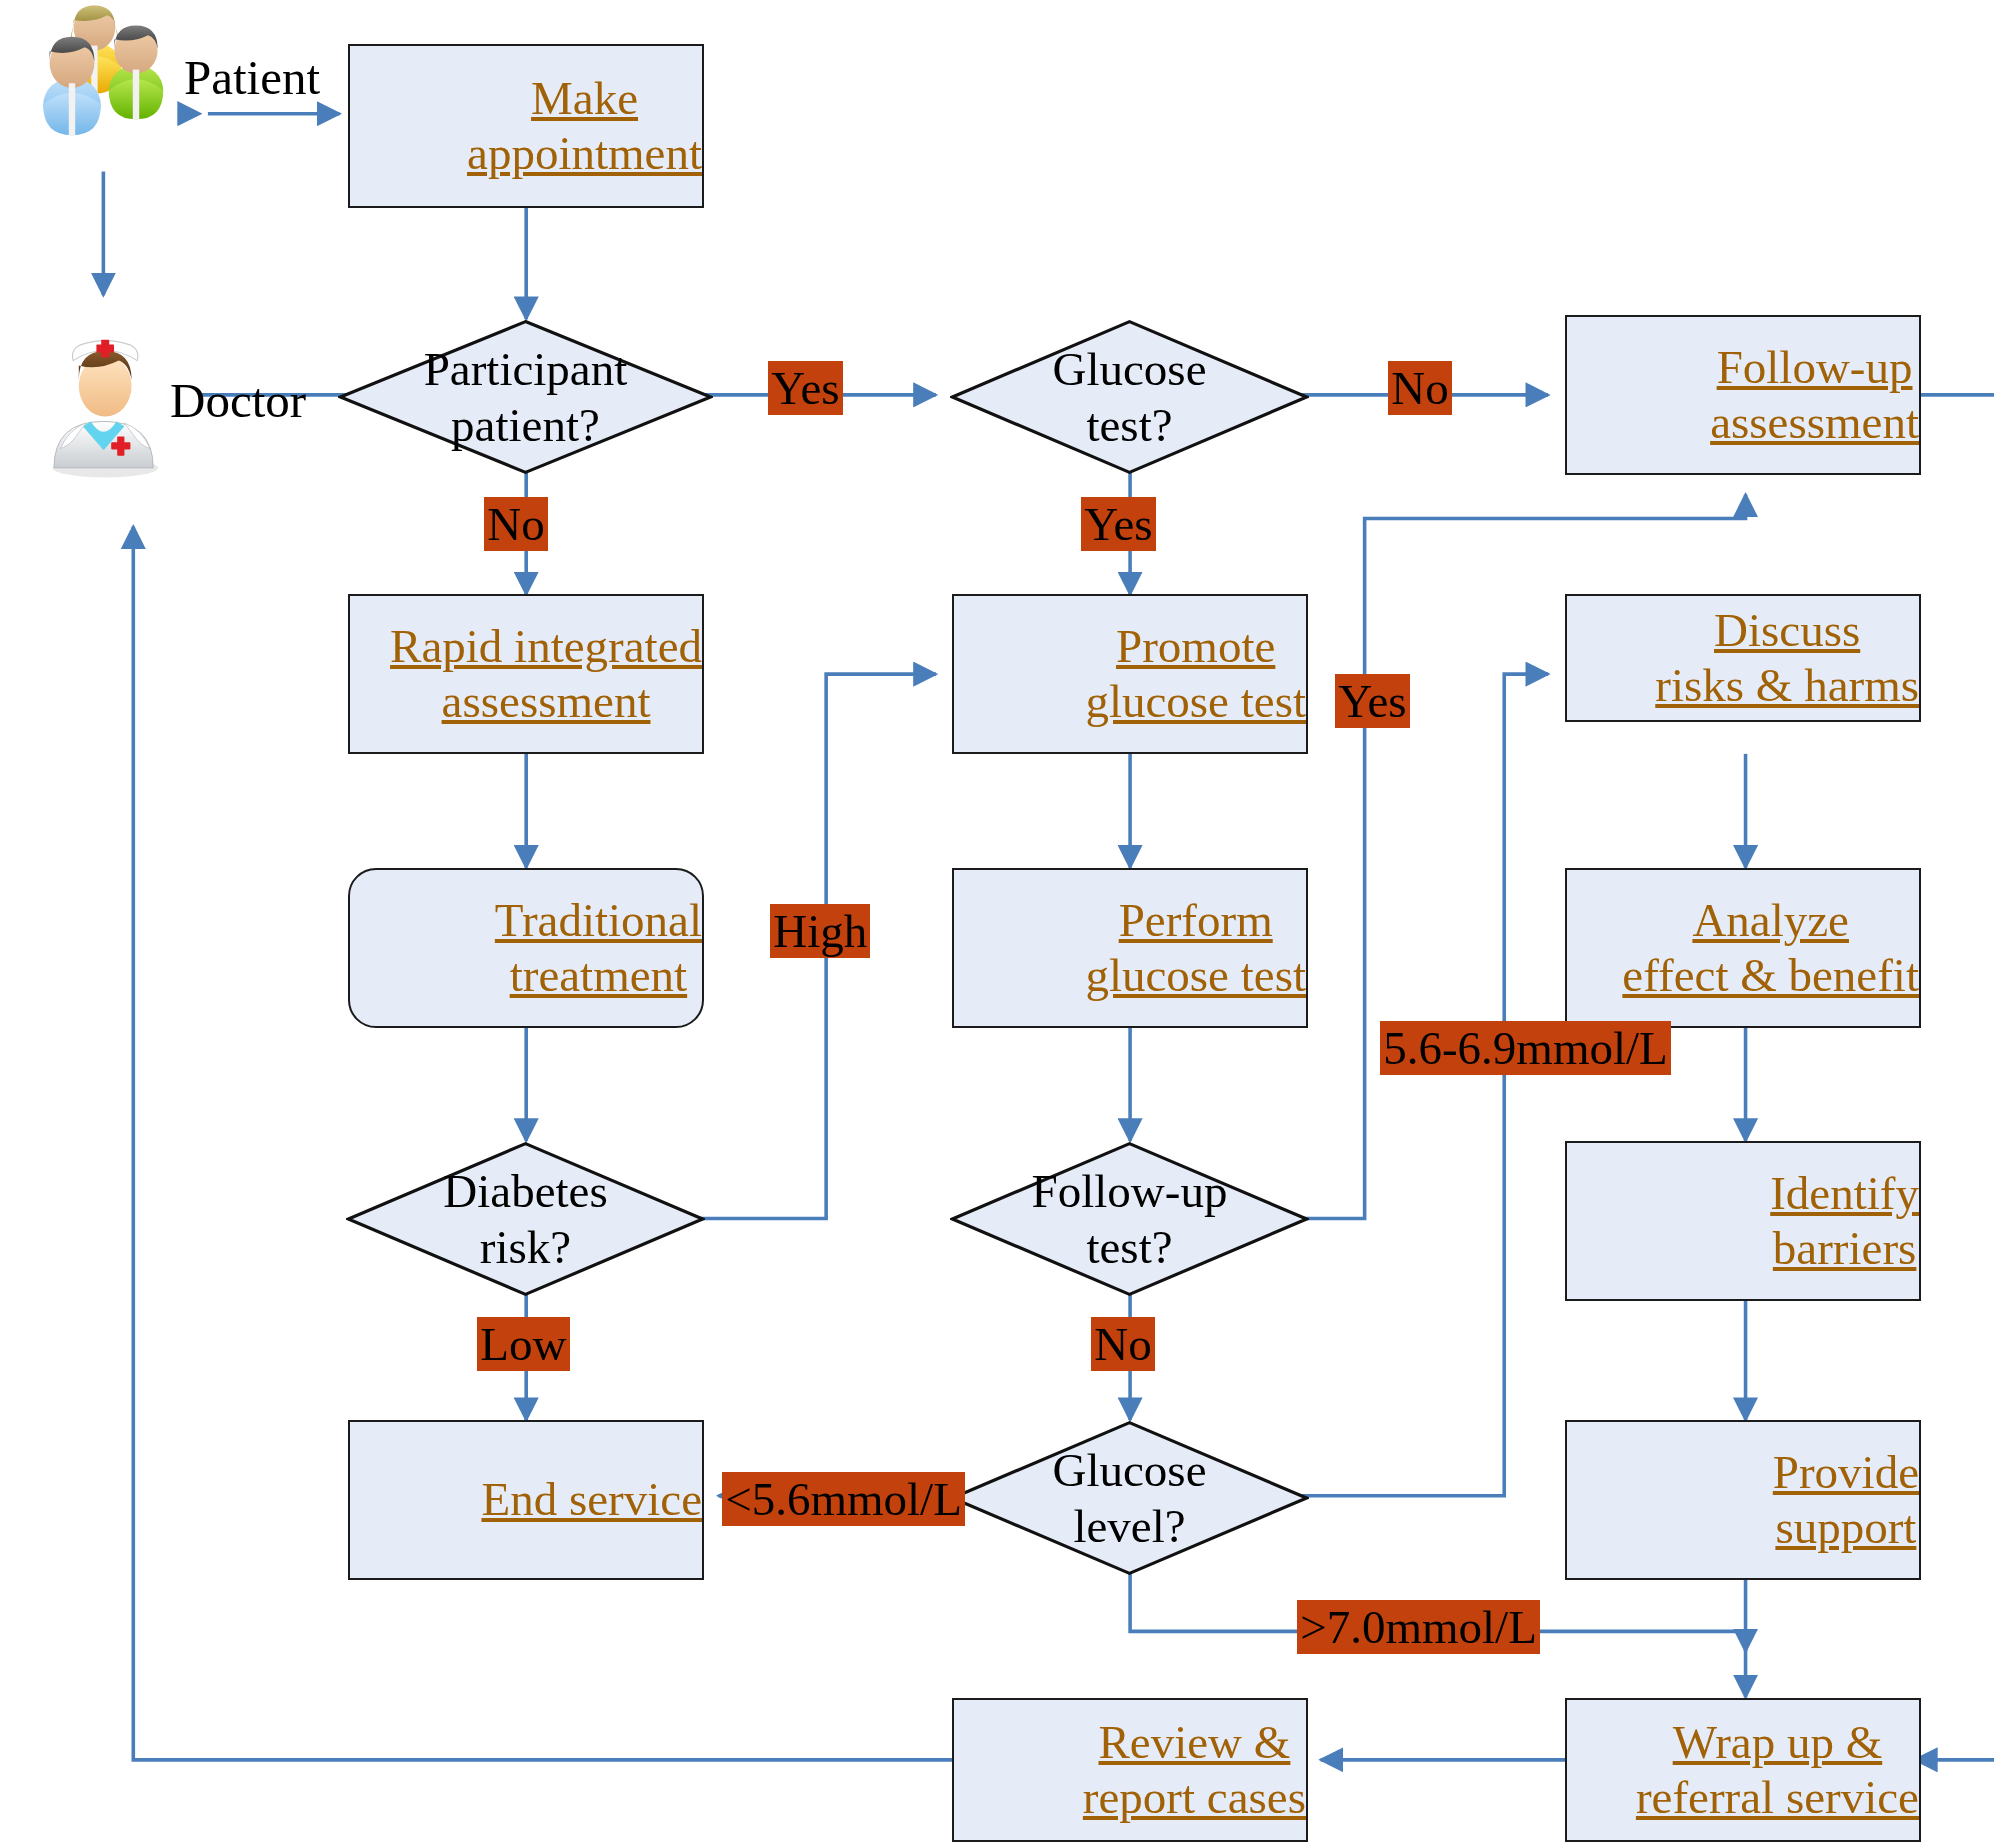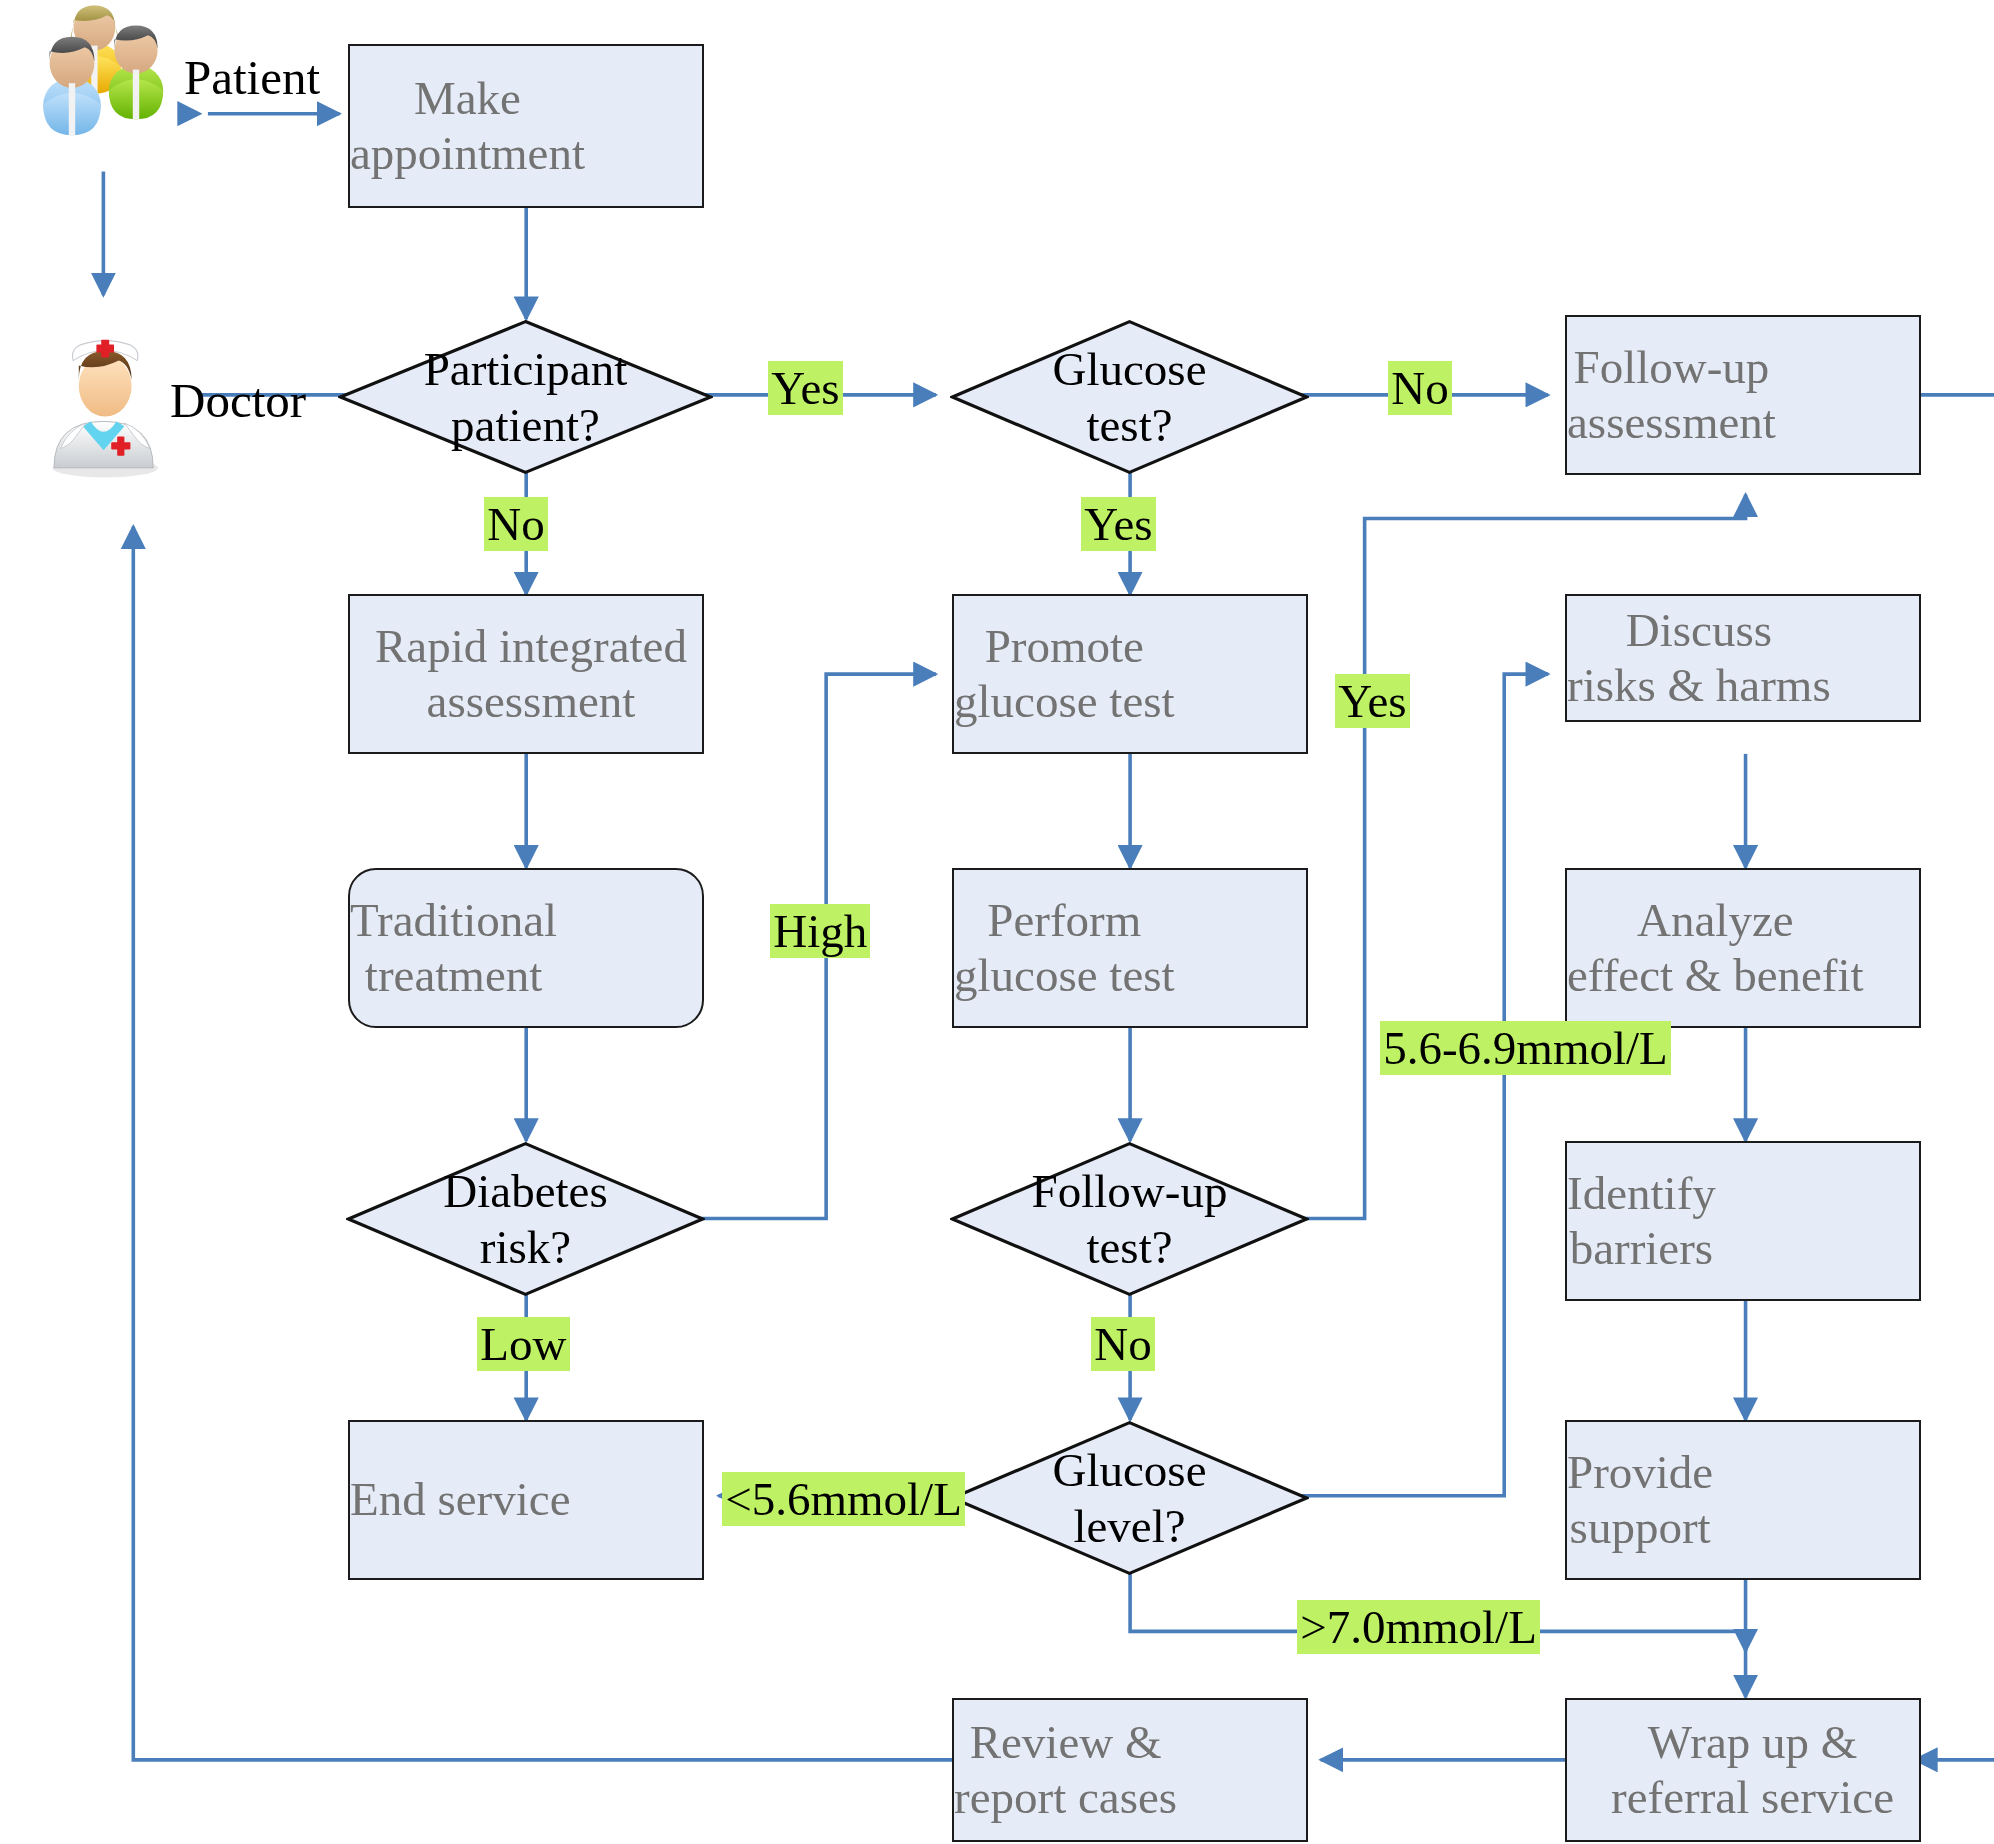--- a/index.html
+++ b/index.html
@@ -1,28 +1,28 @@
 <!DOCTYPE html>
 <html style="font-size:6.4px"><head>
 <meta charset="utf-8">
 <style>
   html,body{margin:0;padding:0;background:#ffffff;}
   body{font-family:"Liberation Serif","DejaVu Serif",serif;}
   #stage{position:relative;width:2533px;height:1844px;background:#fff;overflow:hidden;}
   svg#wires{position:absolute;left:0;top:0;width:2533px;height:1844px;}
   .node{position:absolute;box-sizing:border-box;display:flex;align-items:center;
-        justify-content:flex-start;text-align:center;color:#737373;line-height:1.18;}
+        justify-content:flex-end;text-align:center;color:#a16207;line-height:1.18;text-decoration:underline;}
   .proc{background:#e6ecf7;border:2.4px solid #1b1b1b;font-size:47px;}
   .dia-wrap{position:absolute;}
   .dia-wrap svg{position:absolute;left:0;top:0;}
   .dia-label{position:absolute;left:0;top:0;width:100%;height:100%;display:flex;
              align-items:center;justify-content:center;text-align:center;
              font-size:47px;line-height:1.2;color:#000;pointer-events:none;}
   .edge-label{position:absolute;font-size:47px;color:#000;white-space:nowrap;
-              background:#bef264;padding:0 3.2px;}
+              background:#c2410c;padding:0 3.2px;}
   .actor{position:absolute;display:flex;flex-direction:row;align-items:center;}
   .actor .cap{font-size:49px;color:#000;margin-top:2.4px;}
   .ic{position:relative;}
 </style>
 </head>
 <body>
 
 <div id="stage">
 
   <svg id="wires" viewBox="0 0 6348 4623">

